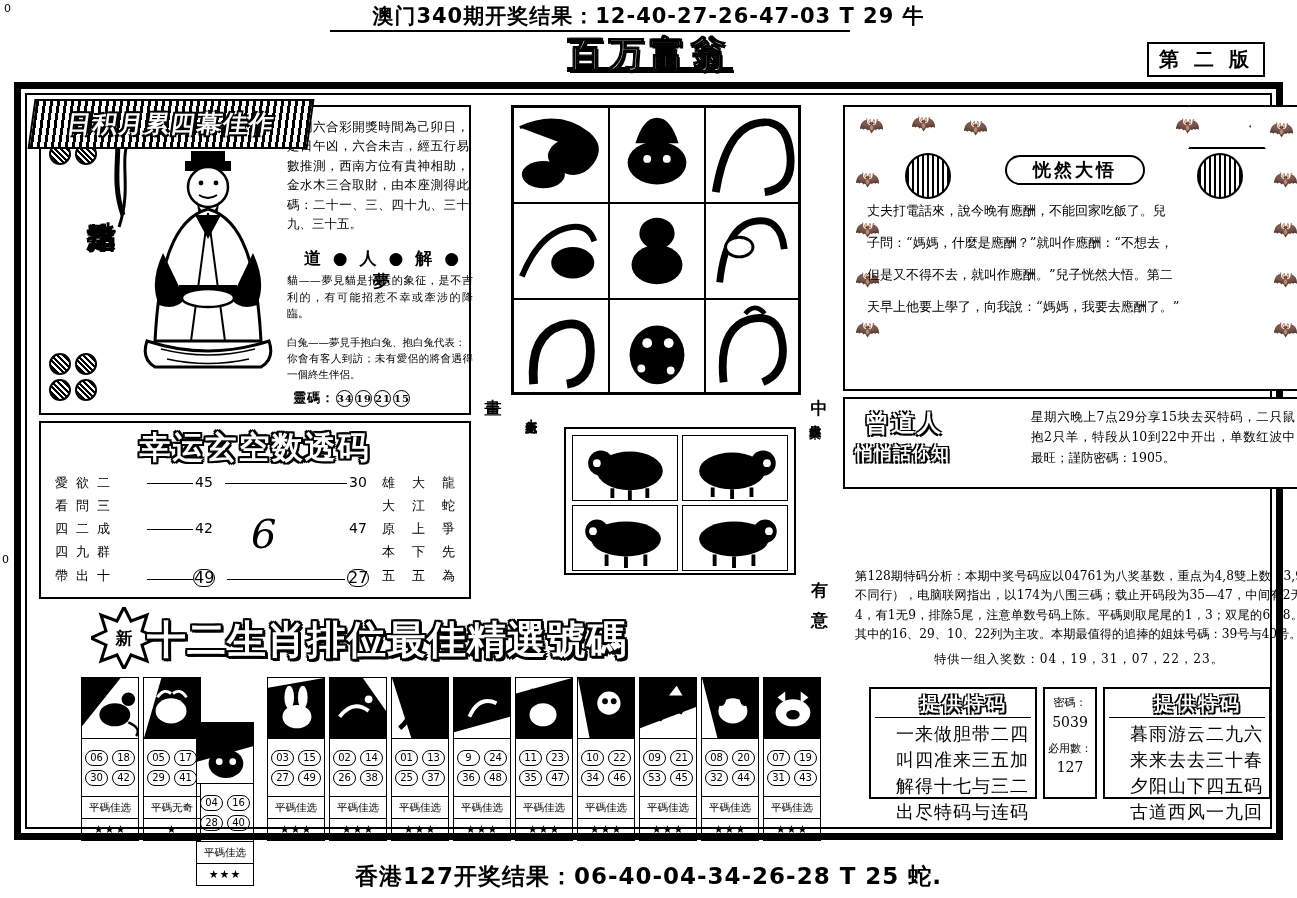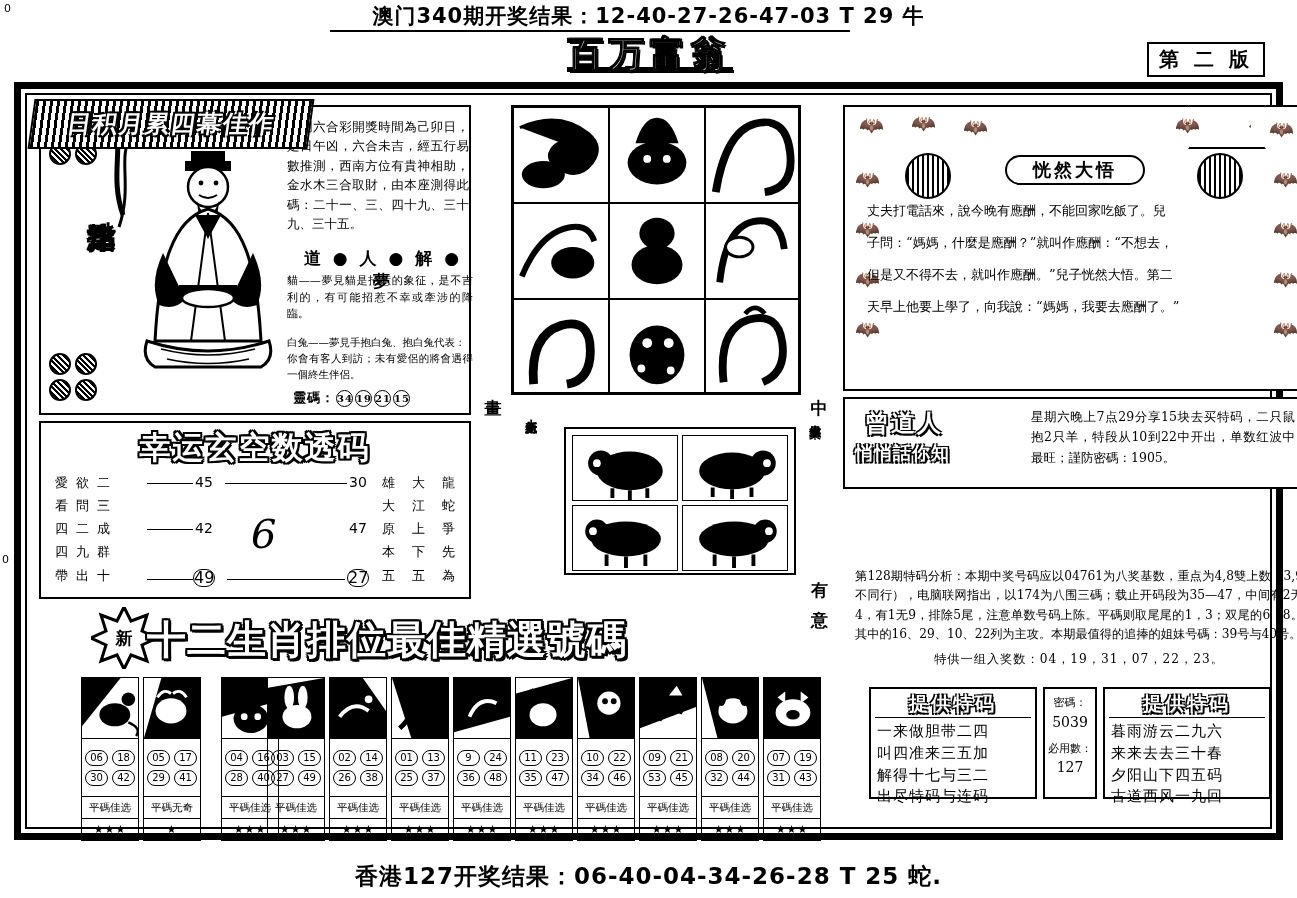--- a/index.html
+++ b/index.html
@@ -230,30 +230,31 @@
   }
   #analysis .special {
     display:block; text-align:center; margin-top:6px; letter-spacing:1px;
   }
 
   
   #tg1 { left: 838px; top: 588px; width: 168px; height: 112px; }
   #tgmid { left: 1012px; top: 588px; width: 54px; height: 112px; }
   #tg2 { left: 1072px; top: 588px; width: 168px; height: 112px; }
   .tg-head {
-    position:absolute; left:0; top:2px; width:100%; text-align:center;
+    position:absolute; left:11px; top:2px; width:100%; text-align:center;
     font-size:19px; font-weight:bold; letter-spacing:3px; color:#fff;
     font-family:"DejaVu Serif", serif;
     text-shadow: 2px 2px 0 #000, -1.5px -1.5px 0 #000, 1.5px -1.5px 0 #000, -1.5px 1.5px 0 #000;
   }
   .tg-rule { position:absolute; left:4px; right:4px; top:28px; border-top:1px solid #000; }
   .tg-body {
     position:absolute; left:6px; right:6px; top:32px;
-    font-size:15px; line-height:1.45; font-family:"DejaVu Serif", serif;
+    font-size:18px; line-height:1.45; font-family:"DejaVu Serif", serif;
     letter-spacing:1px;
+    text-align:right;
   }
   .tgmid-body {
     position:absolute; left:2px; right:2px; top:6px;
     font-size:11px; line-height:1.5; text-align:center;
     font-family:"DejaVu Serif", serif;
   }
   .tgmid-body .big { font-size:14px; }
 
   
   #zodiac-title {
@@ -704,21 +705,21 @@
         <div class="nums">
           <span>05</span>
           <span>17</span>
           <span>29</span>
           <span>41</span>
         </div>
         <div class="tag">平碼无奇</div>
         <div class="stars">★</div>
       </div>
 
-      <div class="zcard" style="left:140px;">
+      <div class="zcard" style="left:115px;margin-top:45px;">
         <div class="art">
           <svg viewBox="0 0 58 62" style="width:100%;height:100%">
                   <polygon points="0,0 58,0 58,62 0,62" fill="#fff"></polygon>
                   <polygon points="0,0 58,0 58,24 0,40" class="ink"></polygon>
                   <ellipse cx="30" cy="42" rx="18" ry="15" class="ink"></ellipse>
                   <circle cx="23" cy="40" r="3.5" fill="#fff"></circle>
                   <circle cx="37" cy="40" r="3.5" fill="#fff"></circle>
                 </svg>
         </div>
         <div class="nums">

